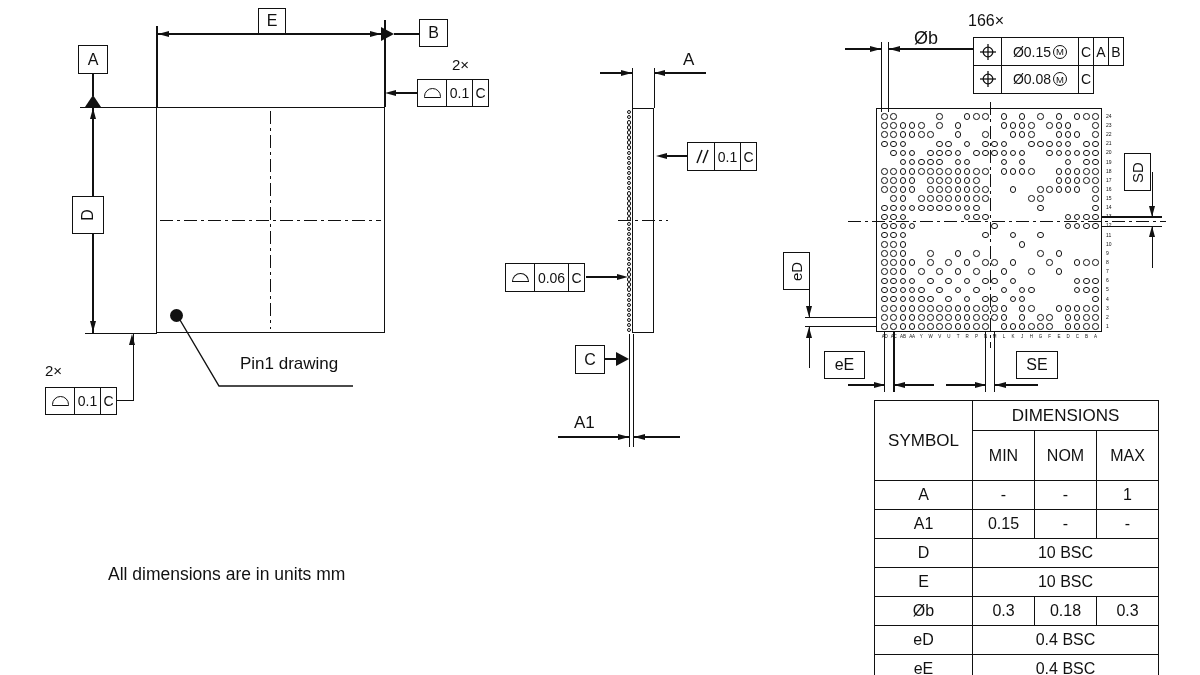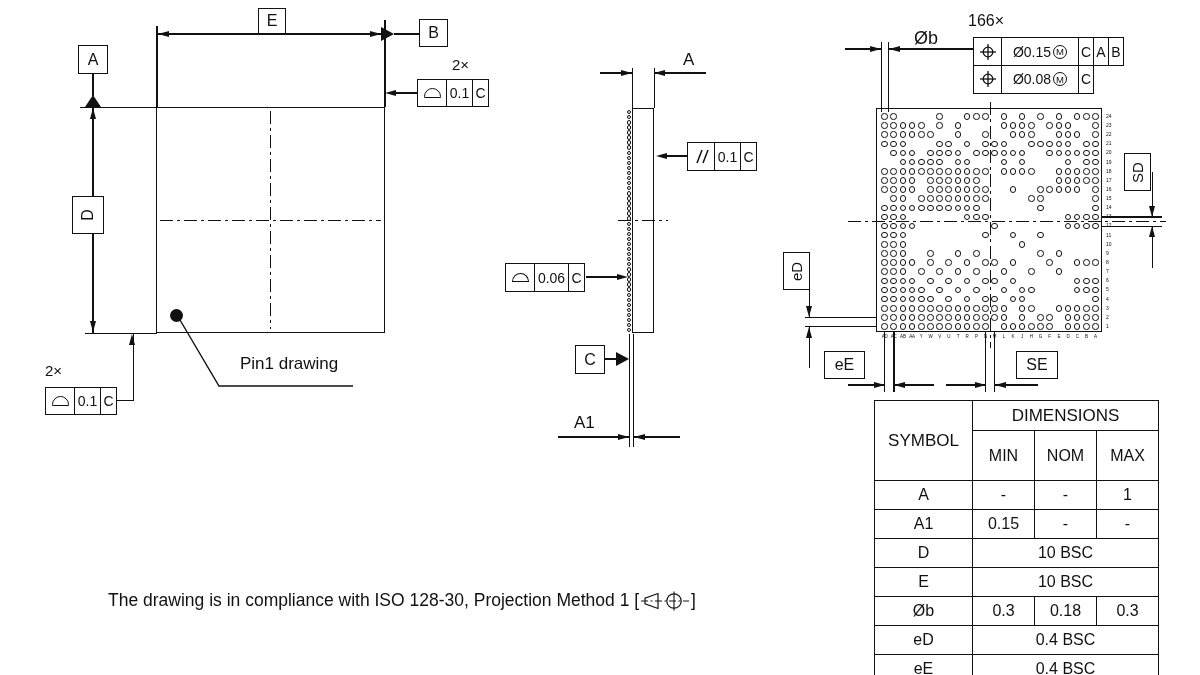--- a/index.html
+++ b/index.html
@@ -722,24 +722,15 @@
           <td>eD</td>
           <td colspan="3">0.4 BSC</td>
         </tr>
         <tr style="height: 29px;">
           <td>eE</td>
           <td colspan="3">0.4 BSC</td>
         </tr>
       </tbody>
   </table>
 
-  <div class="lbl" style="left:108px;top:590px;font-size:17.5px;display:flex;align-items:center">
-    <span>The drawing is in compliance with ISO 128-30, Projection Method 1 [</span>
-    <svg width="48" height="20" style="margin:0 2px">
-      <line x1="0" y1="10" x2="48" y2="10" stroke="#111" stroke-width="1.1" stroke-dasharray="7 2.5 2 2.5"></line>
-      <path d="M17 2.5 L17 17.5 L4 12.8 L4 7.2 Z" fill="none" stroke="#111" stroke-width="1.2"></path>
-      <circle cx="33" cy="10" r="7.2" fill="none" stroke="#111" stroke-width="1.2"></circle>
-      <line x1="33" y1="0.5" x2="33" y2="19.5" stroke="#111" stroke-width="1.1"></line>
-    </svg>
-    <span>]</span>
-  </div>
+  <div class="lbl" style="left:108px;top:564px;font-size:17.5px">All dimensions are in units mm</div>
 
 </div>
 
 </body></html>

